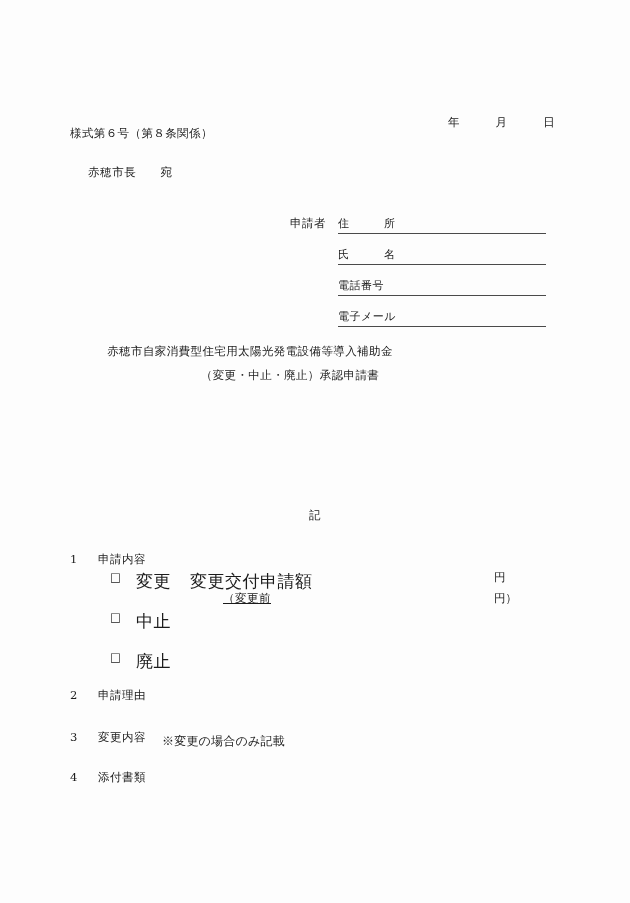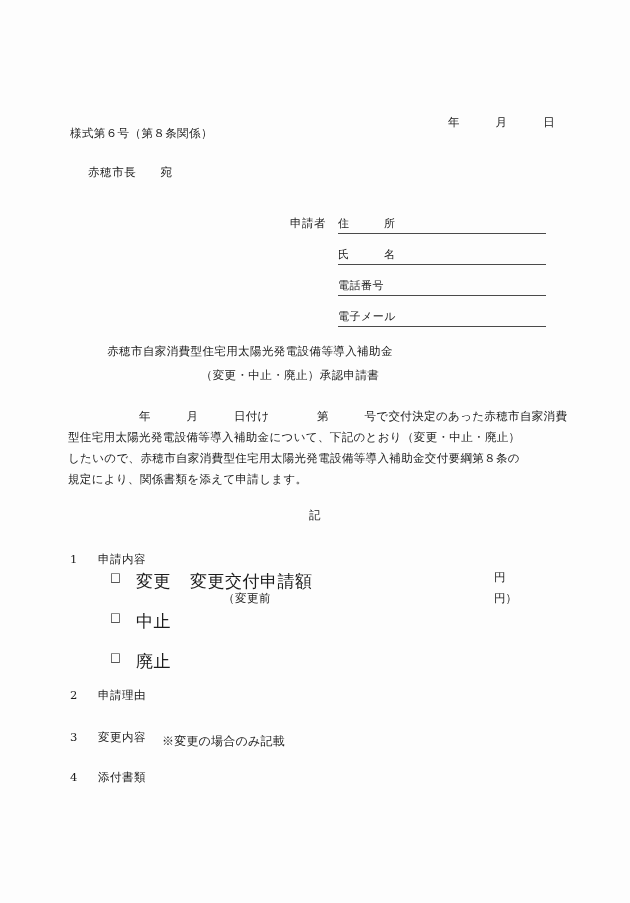--- a/index.html
+++ b/index.html
@@ -168,20 +168,21 @@
     left: 494px;
     font-size: 11.5px;
     white-space: pre;
   }
   .sub-extra {
     position: absolute;
     left: 223px;
     font-size: 11.5px;
     white-space: pre;
     letter-spacing: 0.5px;
+    text-decoration: underline;
   }
 </style>
 </head>
 <body>
 
 <div class="page">
 
   <div class="t form-no">様式第６号（第８条関係）</div>
 
   <div class="t date-line">年　　　月　　　日</div>
@@ -211,26 +212,20 @@
         <span class="field-label">電子メール</span>
         <span class="field-rule"></span>
       </div>
 
     </div>
   </div>
 
   <div class="t doc-title-1">赤穂市自家消費型住宅用太陽光発電設備等導入補助金</div>
   <div class="t doc-title-2">（変更・中止・廃止）承認申請書</div>
 
-  <div class="body-para">
-    <div class="body-line">　　　　　　年　　　月　　　日付け　　　　第　　　号で交付決定のあった赤穂市自家消費</div>
-    <div class="body-line">型住宅用太陽光発電設備等導入補助金について、下記のとおり（変更・中止・廃止）</div>
-    <div class="body-line">したいので、赤穂市自家消費型住宅用太陽光発電設備等導入補助金交付要綱第８条の</div>
-    <div class="body-line">規定により、関係書類を添えて申請します。</div>
-  </div>
 
   <div class="t ki">記</div>
 
   <div class="sec sec-num" style="top:552px;">1</div>
   <div class="sec sec-label" style="top:552px;">申請内容</div>
 
   <div class="cb-box" style="top:570px;">□</div>
   <div class="cb-label" style="top:570px;">変更</div>
   <div class="cb-extra" style="top:570px;">変更交付申請額</div>
   <div class="cb-unit" style="top:570px;">円</div>

